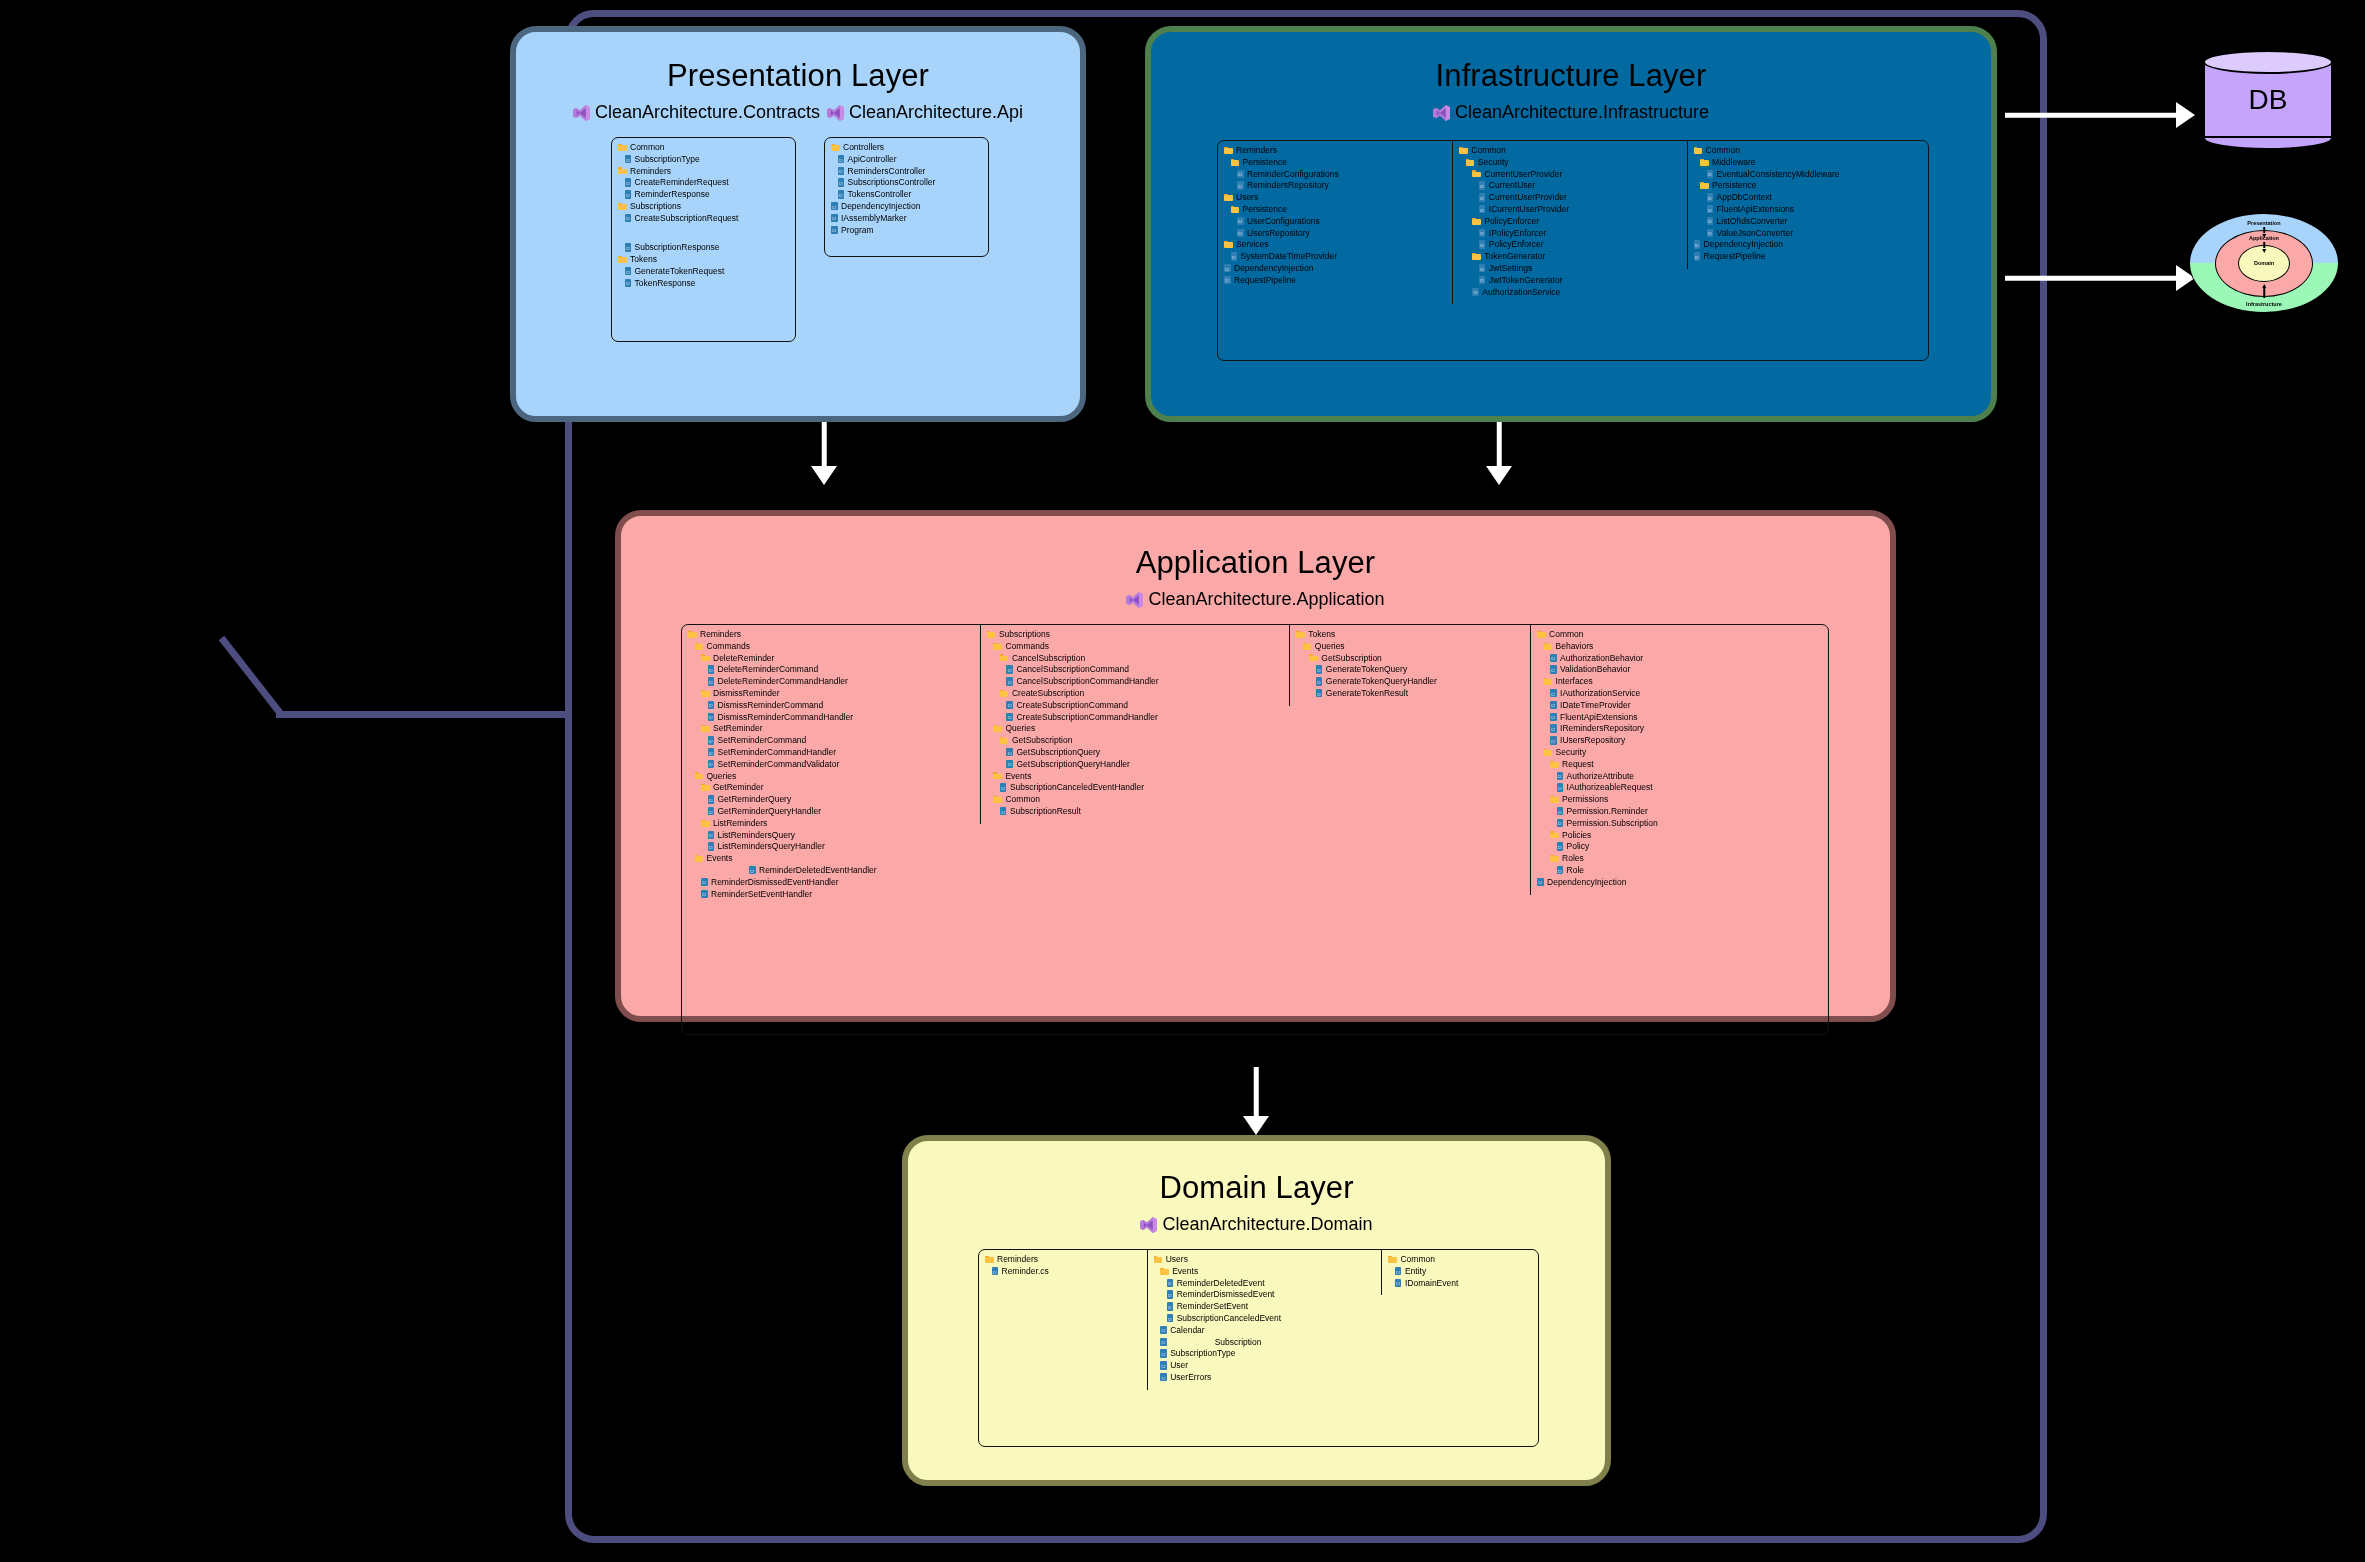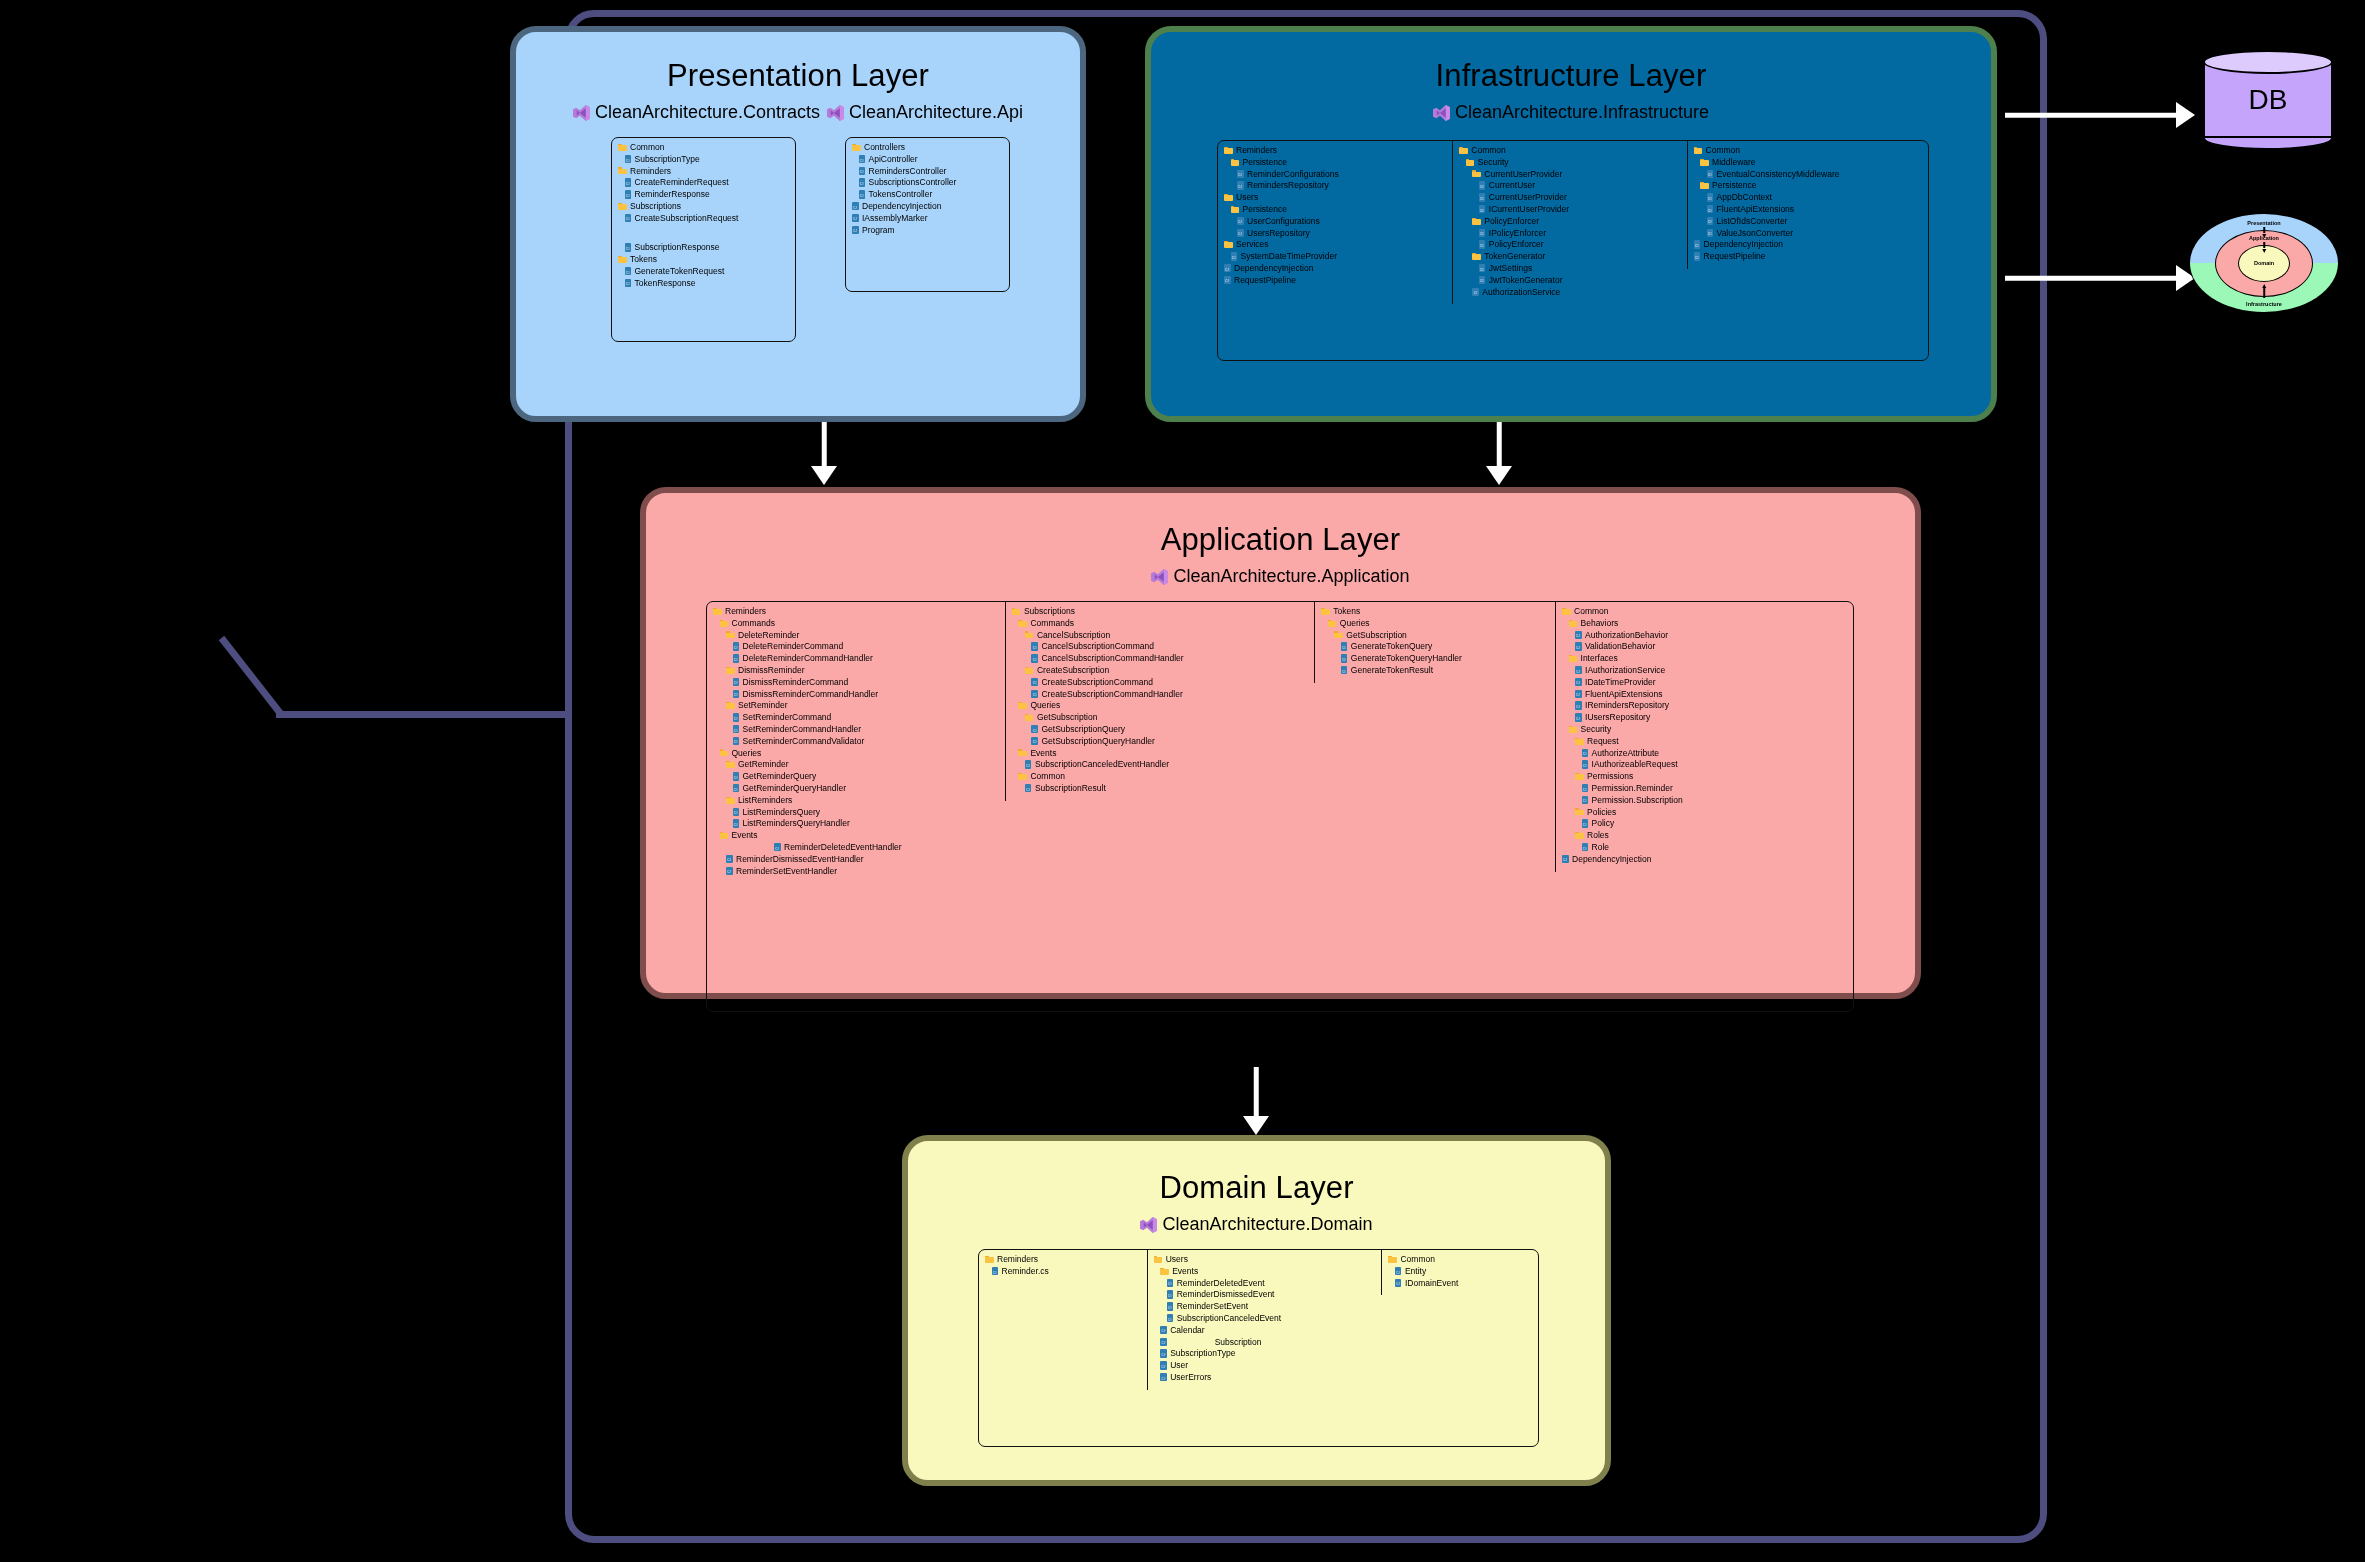--- a/index.html
+++ b/index.html
@@ -150,21 +150,21 @@
           <div class="tnode" style="margin-left: 6.5px; margin-bottom: 3.3px;">
             <span class="csicon"></span>
             <span class="tlabel">GenerateTokenRequest</span>
           </div>
           <div class="tnode" style="margin-left: 6.5px; margin-bottom: 3.3px;">
             <span class="csicon"></span>
             <span class="tlabel">TokenResponse</span>
           </div>
         </div>
     </div>
-    <div class="treebox" style="left:329px;top:105px;width:165px;height:155px;">
+    <div class="treebox" style="left:308px;top:105px;width:165px;height:120px;">
       <div class="tcol" style="width:100%;">
           <div class="tnode" style="margin-left: 0px; margin-bottom: 3.3px;">
             <span class="ficon"></span>
             <span class="tlabel">Controllers</span>
           </div>
           <div class="tnode" style="margin-left: 6.5px; margin-bottom: 3.3px;">
             <span class="csicon"></span>
             <span class="tlabel">ApiController</span>
           </div>
           <div class="tnode" style="margin-left: 6.5px; margin-bottom: 3.3px;">
@@ -353,21 +353,21 @@
             <span class="tlabel">DependencyInjection</span>
           </div>
           <div class="tnode" style="margin-left: 0px; margin-bottom: 3.3px;">
             <span class="csicon"></span>
             <span class="tlabel">RequestPipeline</span>
           </div>
         </div>
     </div>
   </div>
 
-  <div class="layer application" style="left:615px;top:487px;width:1281px;height:512px;margin-left:25px;">
+  <div class="layer application" style="left:615px;top:510px;width:1281px;height:512px;">
     <div class="title" style="margin-top:29px;">Application Layer</div>
     <div class="proj-row">
       <span class="proj">
         <span class="vsicon">
           <svg viewBox="0 0 32 34" width="17" height="18">
               <path d="M24 2 32 6v22l-8 4-11-10-7 5-6-3V10l6-3 7 5z" fill="#b57bd9"></path>
               <path d="M24 2 32 6v22l-8 4V2z" fill="#c98ae6"></path>
               <path d="M7 12v10l6-5z" fill="#8e4fbf"></path>
               <path d="M24 8v18l-11-9z" fill="#8e4fbf"></path>
             </svg>

